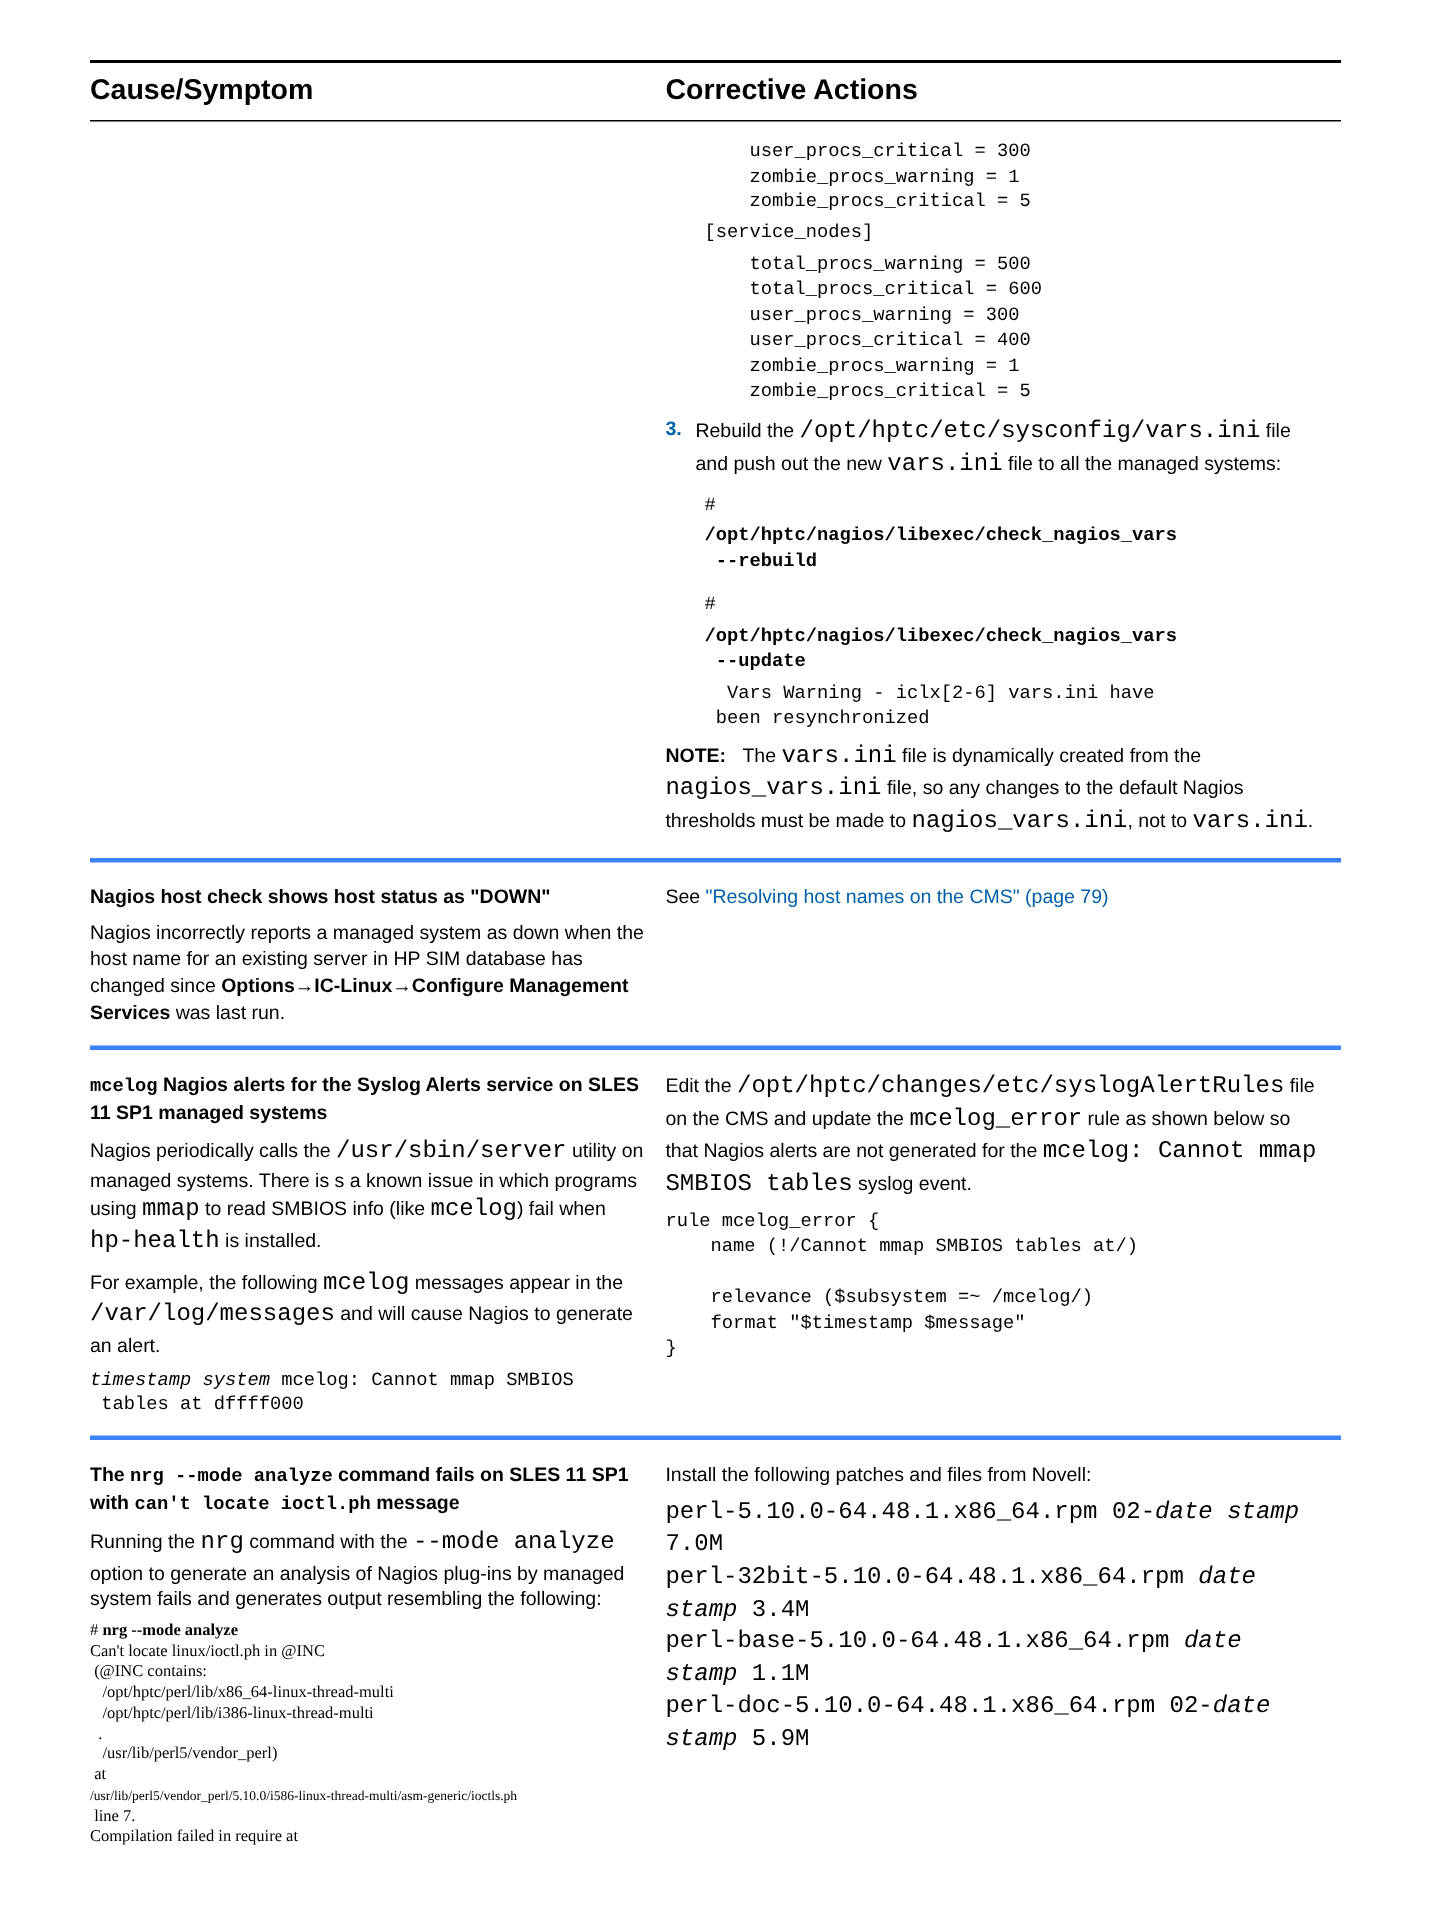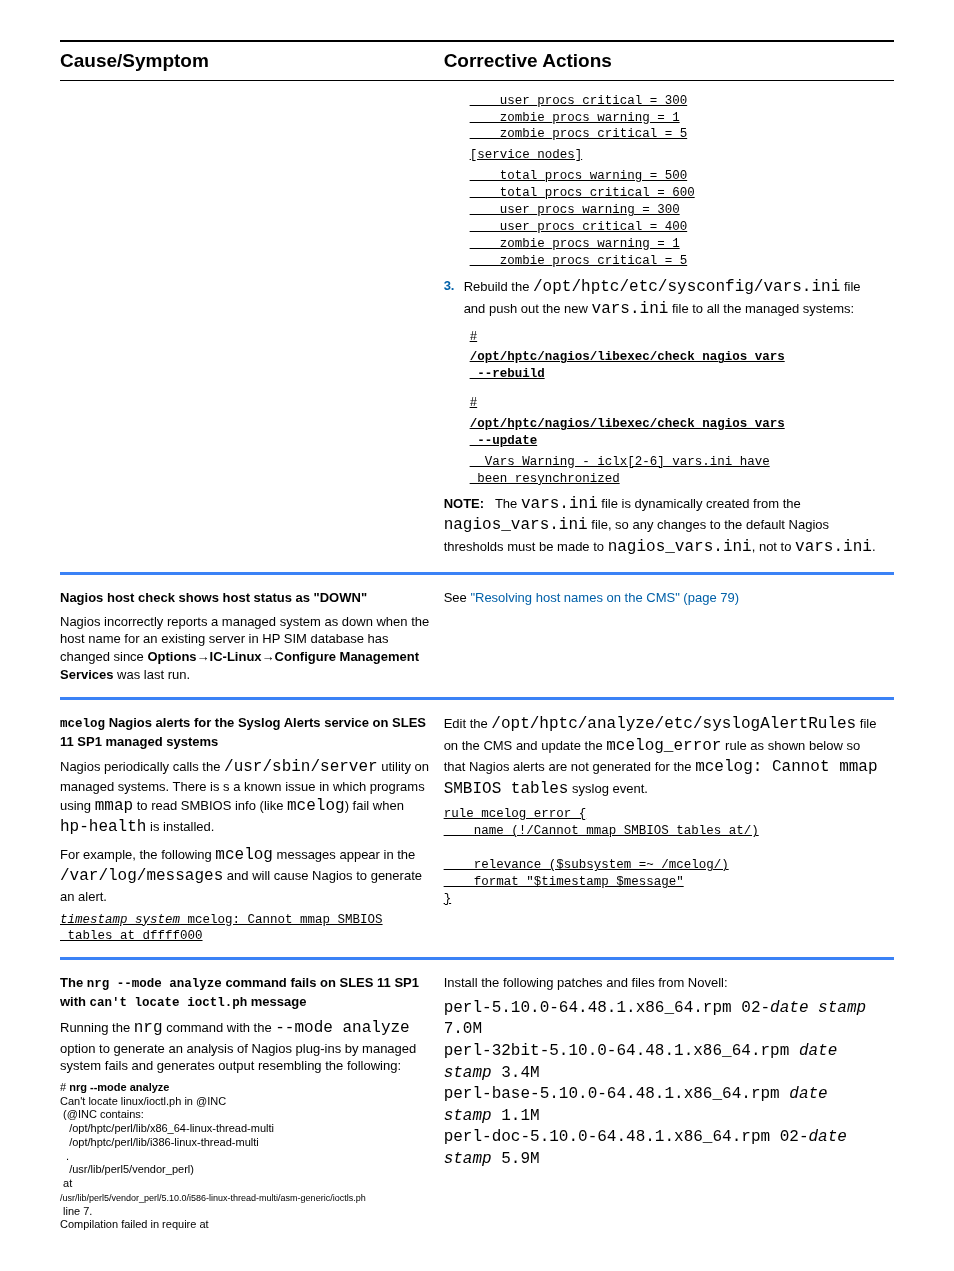--- a/index.html
+++ b/index.html
@@ -38,24 +38,23 @@
   }
   .code {
     font-family: "Courier New", Courier, monospace;
     font-size: 16px;
   }
   .codeblock {
     font-family: "Courier New", Courier, monospace;
     font-size: 12.5px;
     white-space: pre;
     margin: 4px 0;
-    text-decoration: underline;
   }
   .codeblock-small {
-    font-family: Liberation Sans, sans-serif;
+    font-family: Liberation Serif, serif;
     font-size: 11px;
     white-space: pre;
     line-height: 1.25;
     margin: 2px 0;
   }
   .indent1 { padding-left: 26px; }
   .num {
     font-weight: bold;
     color: #0060a8;
     display: inline-block;
@@ -162,21 +161,21 @@
           <span>Nagios periodically calls the </span><span class="code">/usr/sbin/server</span><span> utility on managed systems. There is s a known issue in which programs using </span><span class="code">mmap</span><span> to read SMBIOS info (like </span><span class="code">mcelog</span><span>) fail when </span><span class="code">hp-health</span><span> is installed.</span>
         </p>
         <p>
           <span>For example, the following </span><span class="code">mcelog</span><span> messages appear in the </span><span class="code">/var/log/messages</span><span> and will cause Nagios to generate an alert.</span>
         </p>
         <div class="codeblock"><span class="italic">timestamp system</span> mcelog: Cannot mmap SMBIOS
  tables at dffff000</div>
       </td>
       <td>
         <p>
-          <span>Edit the </span><span class="code">/opt/hptc/analyze/etc/syslogAlertRules</span><span> file on the CMS and update the </span><span class="code">mcelog_error</span><span> rule as shown below so that Nagios alerts are not generated for the </span><span class="code">mcelog: Cannot mmap SMBIOS tables</span><span> syslog event.</span>
+          <span>Edit the </span><span class="code">/opt/hptc/changes/etc/syslogAlertRules</span><span> file on the CMS and update the </span><span class="code">mcelog_error</span><span> rule as shown below so that Nagios alerts are not generated for the </span><span class="code">mcelog: Cannot mmap SMBIOS tables</span><span> syslog event.</span>
         </p>
         <div class="codeblock">rule mcelog_error {
     name (!/Cannot mmap SMBIOS tables at/)
 
     relevance ($subsystem =~ /mcelog/)
     format "$timestamp $message"
 }</div>
       </td>
     </tr>
 

